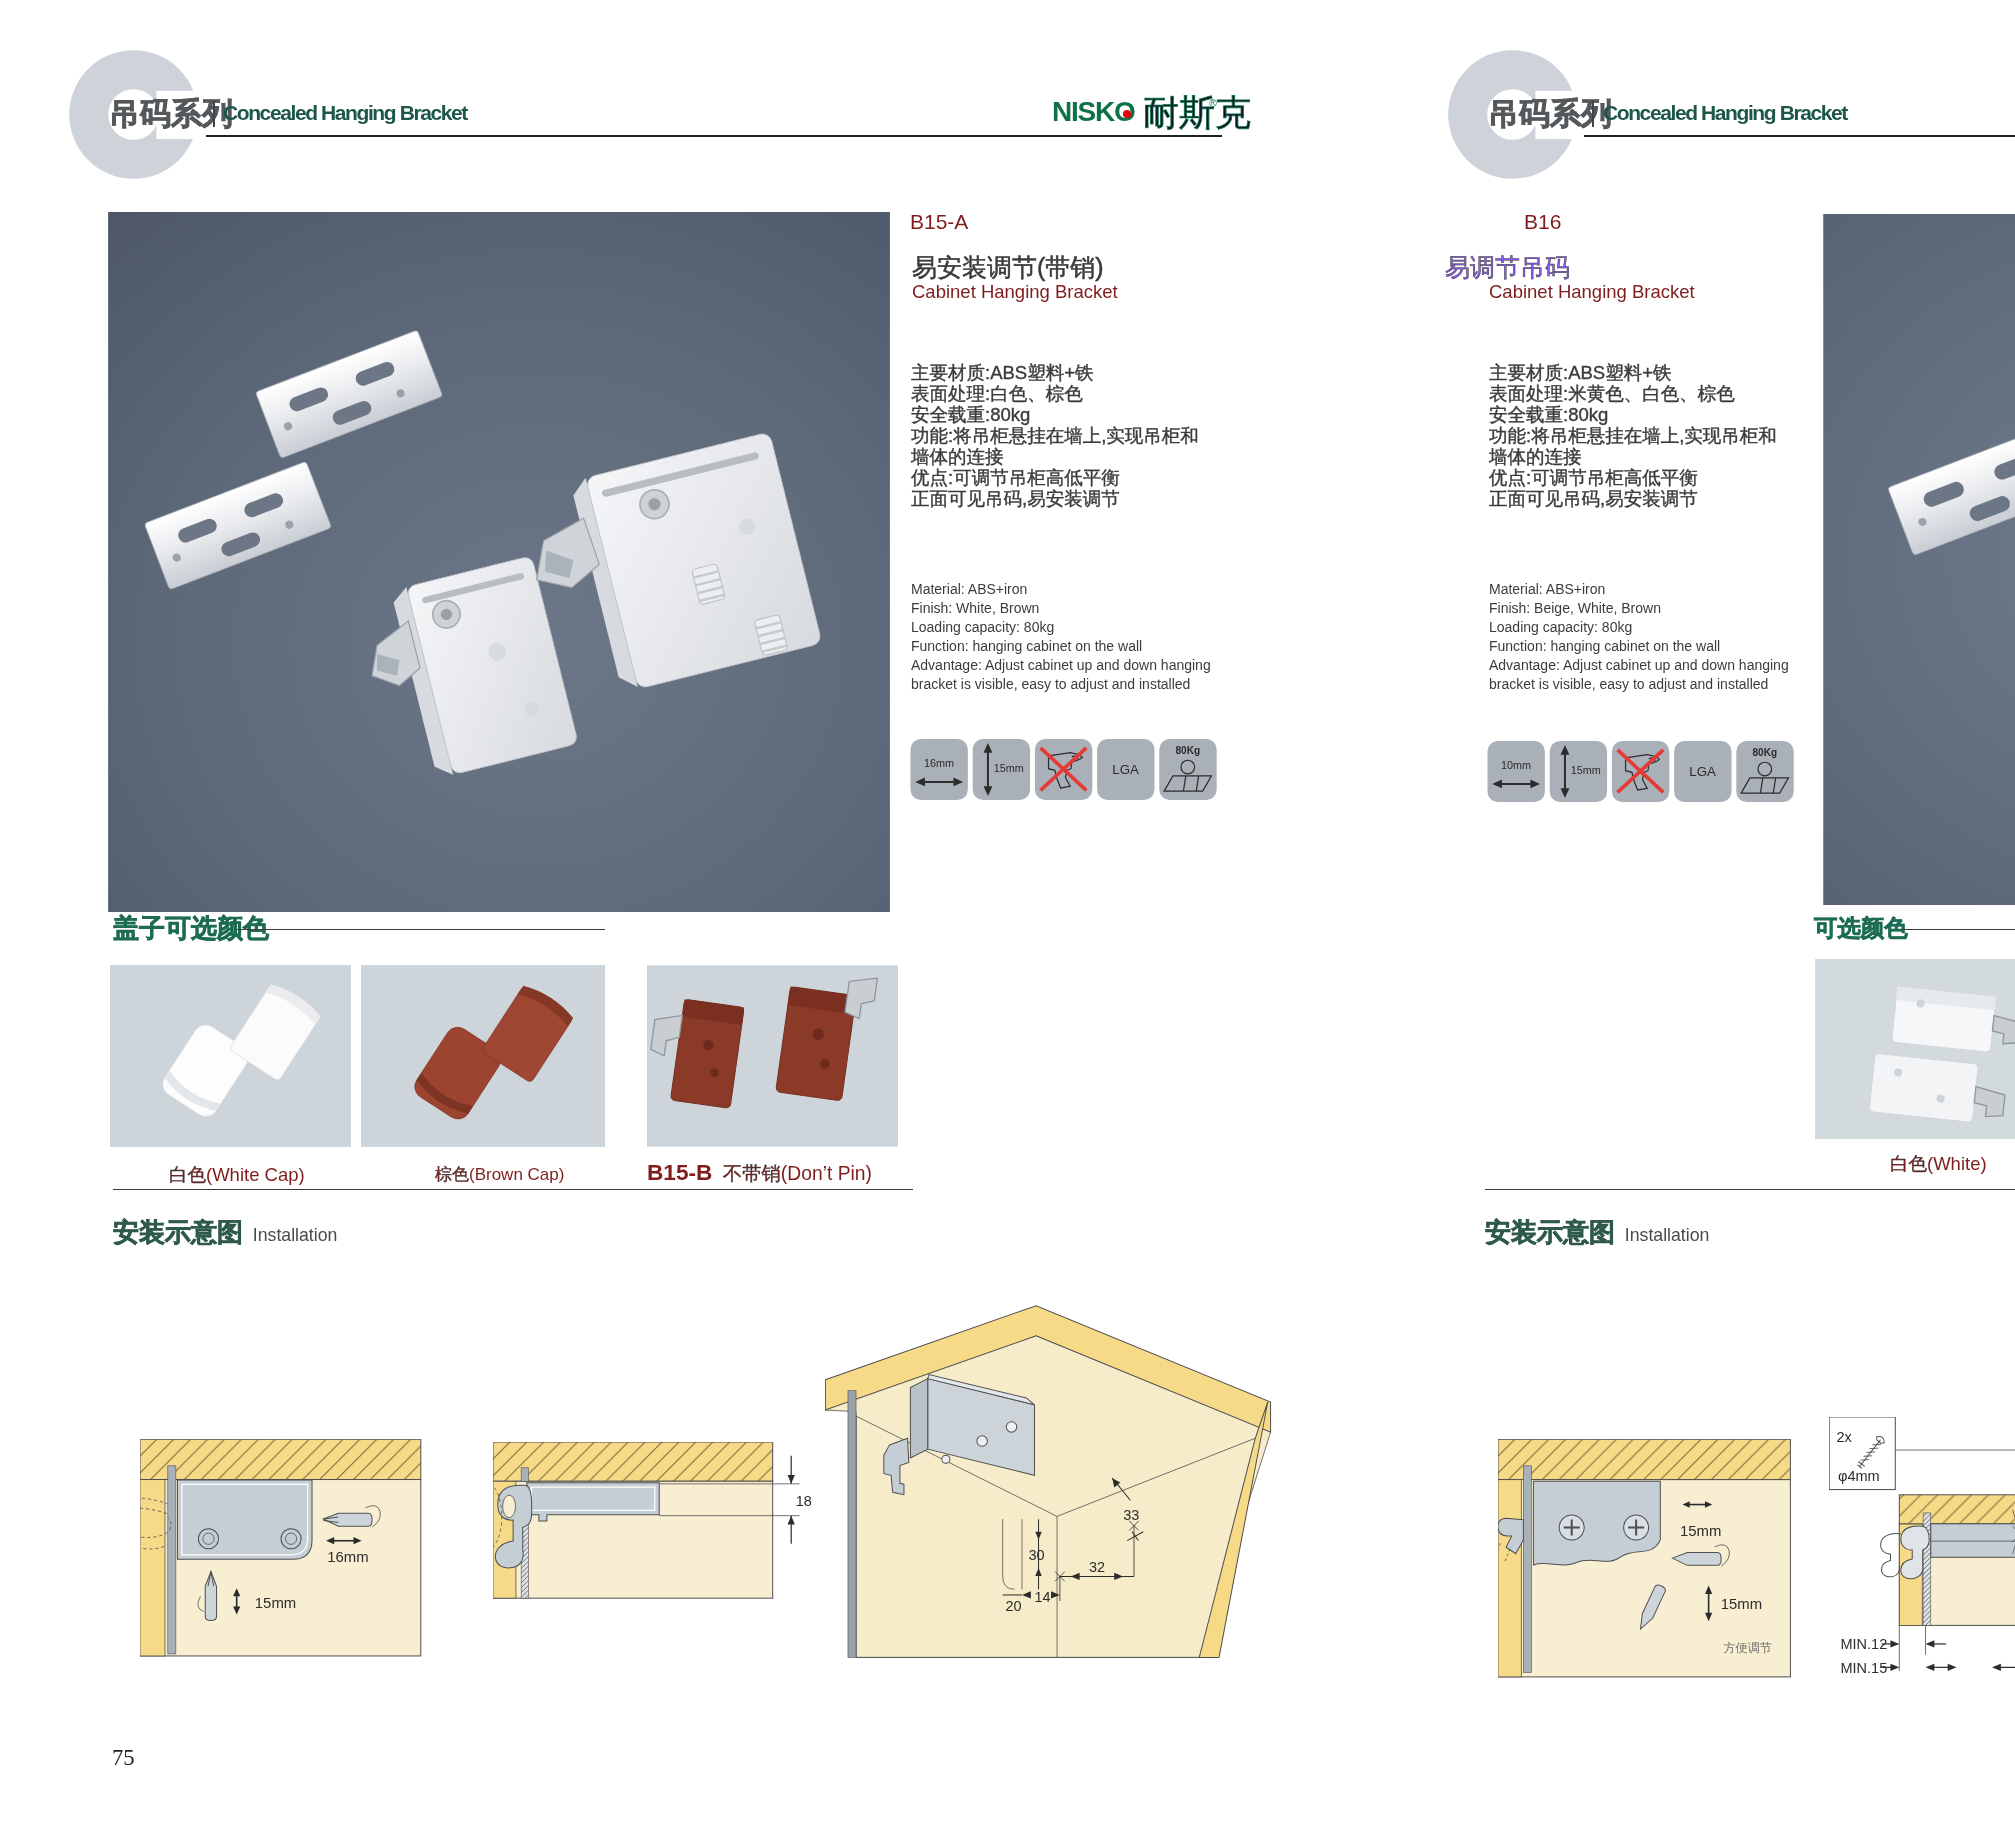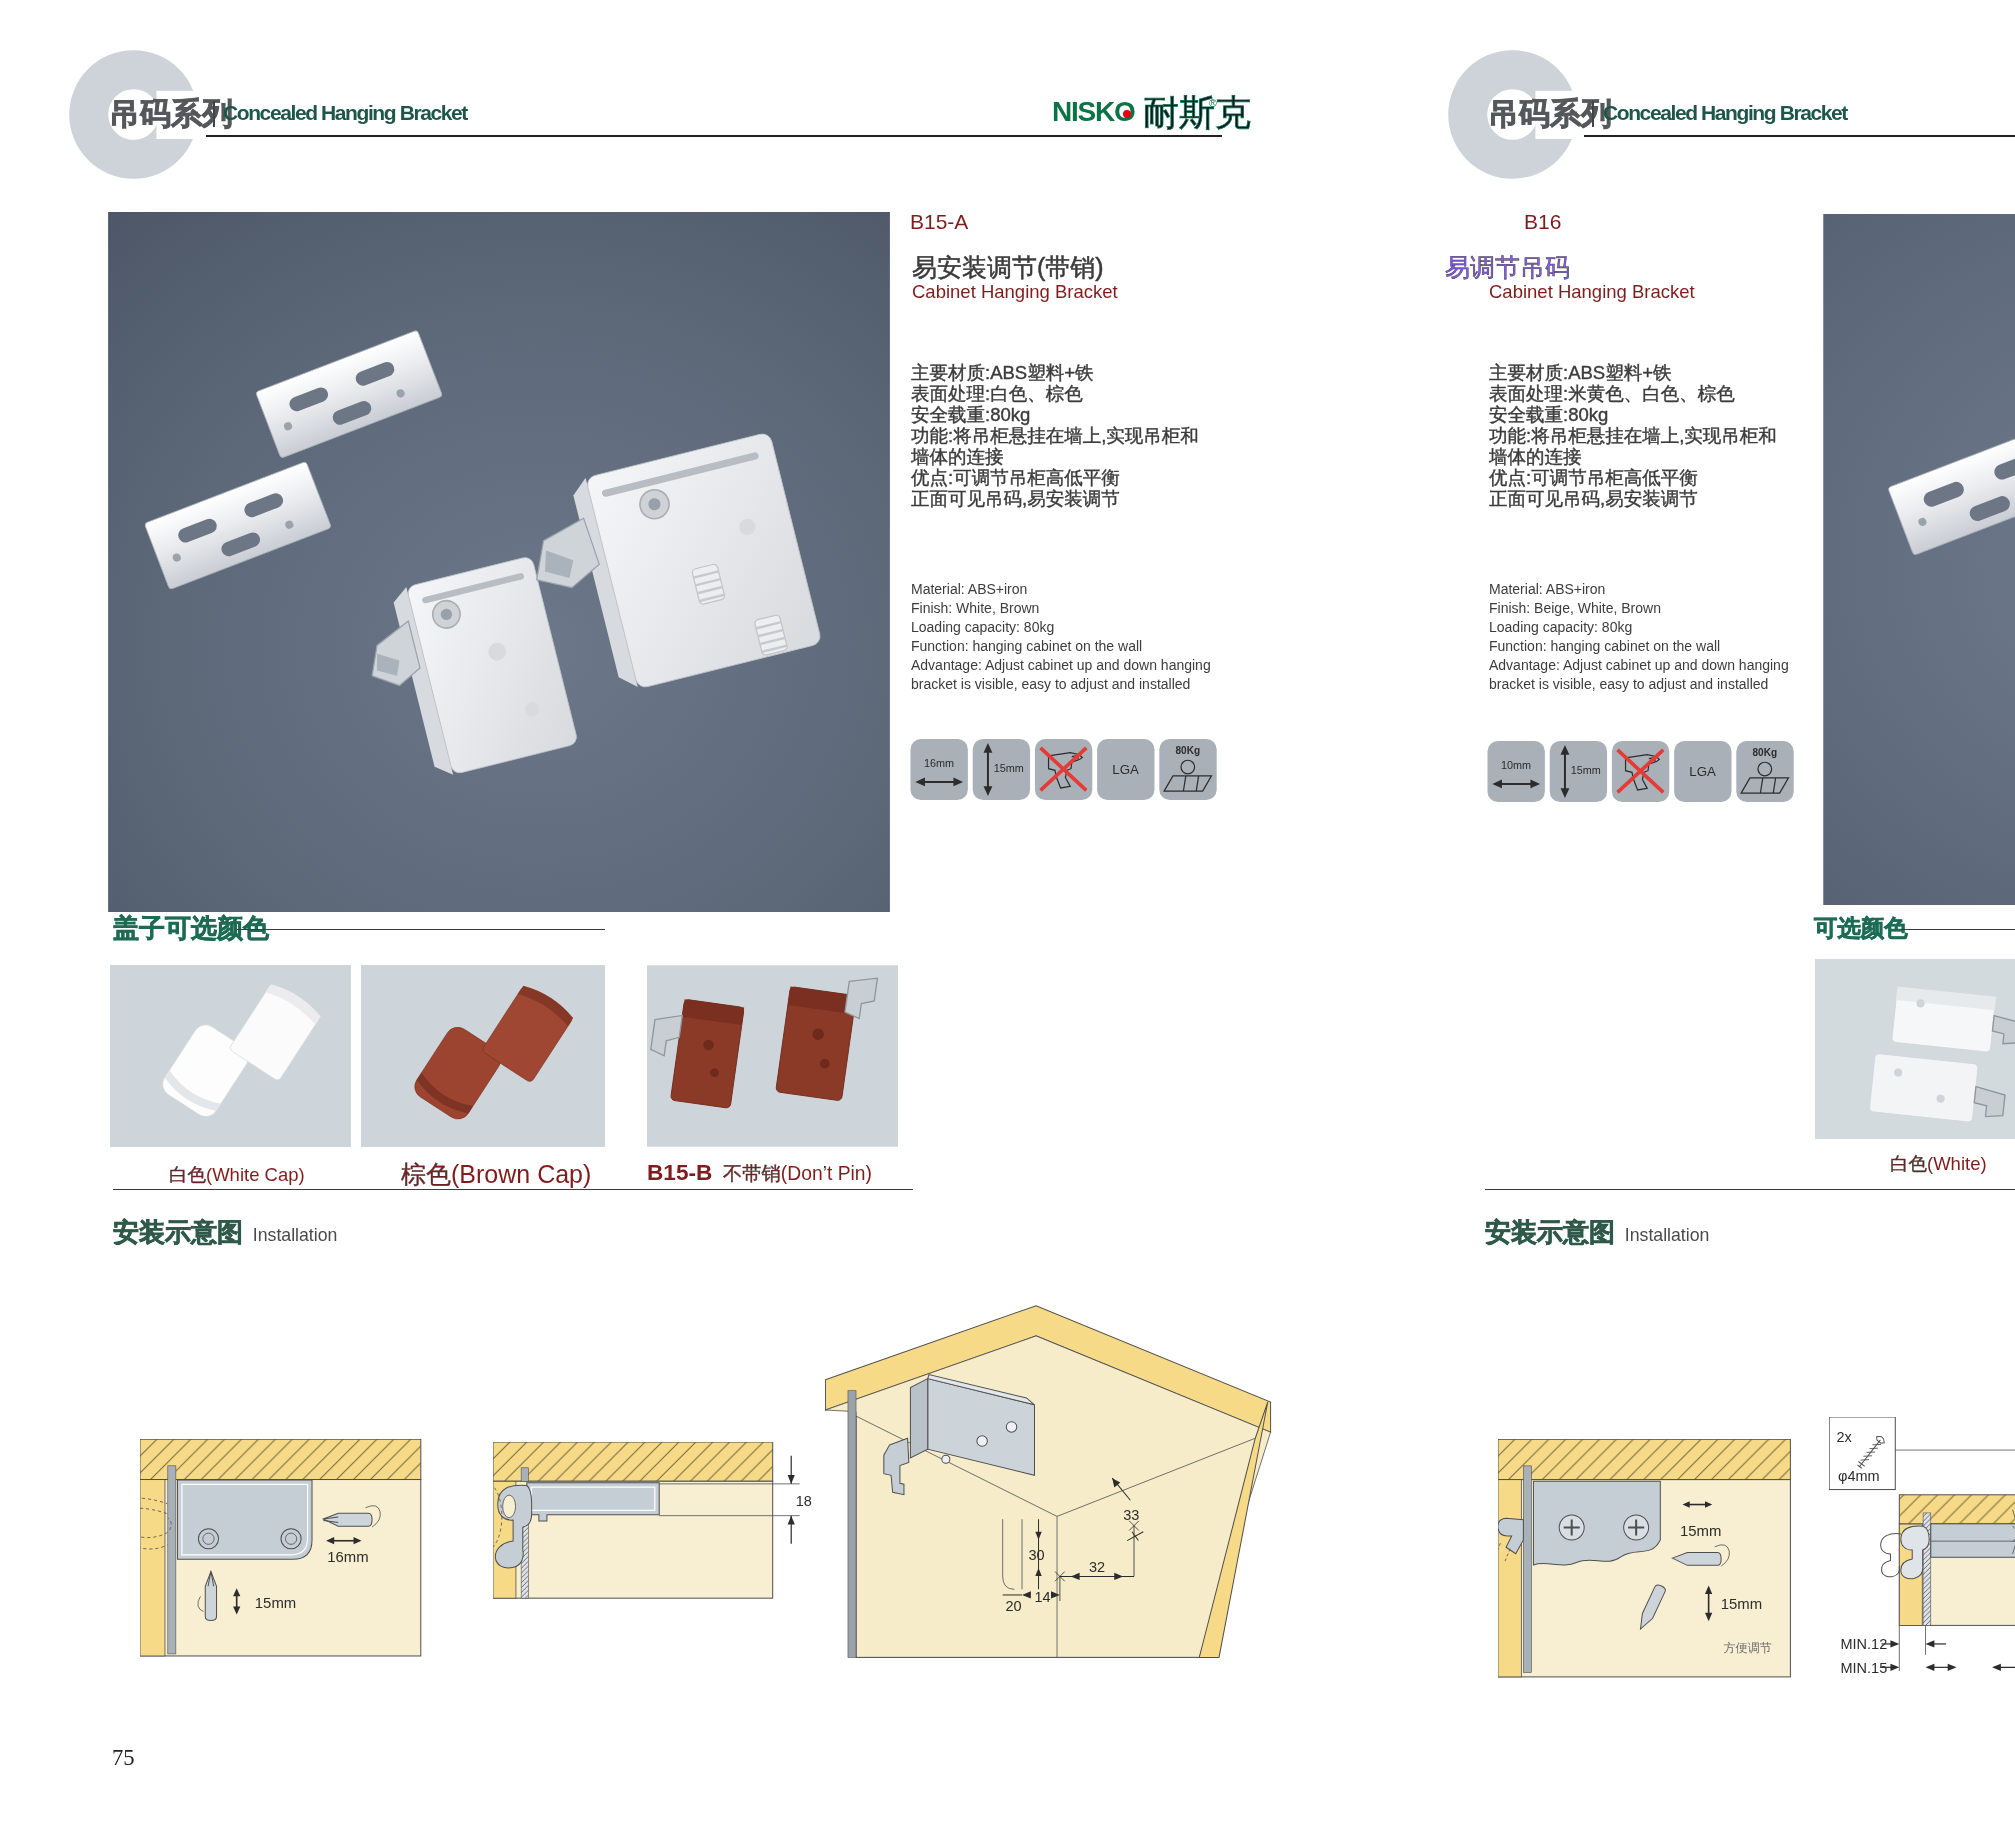--- a/index.html
+++ b/index.html
@@ -295,21 +295,21 @@
     <rect x="-75" y="-120" width="150" height="240" rx="10" fill="#8c3a28" stroke="#6e2b1c" stroke-width="2"></rect>
     <rect x="-75" y="-120" width="150" height="42" fill="#7a2f20"></rect>
     <circle cx="2" cy="-22" r="13" fill="#6e2b1c"></circle>
     <circle cx="26" cy="42" r="11" fill="#6e2b1c"></circle>
     <path d="M55,-150 l62,-16 0,52 -28,10 0,34 -34,-10 Z" fill="#c9ced3" stroke="#8f979e" stroke-width="3"></path>
   </g>
 </svg>
 
 <div class="t" style="left:169px;top:1164px;font-size:18.5px;line-height:21px"><span style="-webkit-text-stroke:0.4px #3a3a3a">白色</span>(White Cap)</div>
 
-<div class="t" style="left:401px;top:1164px;font-size:25px;line-height:21px"><span style="-webkit-text-stroke:0.4px #3a3a3a">棕色</span>(Brown Cap)</div>
+<div class="t" style="left:435px;top:1164px;font-size:17px;line-height:21px"><span style="-webkit-text-stroke:0.4px #3a3a3a">棕色</span>(Brown Cap)</div>
 
 <div class="t" style="left:647px;top:1162px;font-size:19.3px;line-height:22.6px"><span style="font-size:22.6px;font-weight:bold">B15-B</span>&nbsp; <span style="-webkit-text-stroke:0.4px #3a3a3a">不带销</span>(Don’t Pin)</div>
 
 <div class="t" style="left:113px;top:1189px;width:800px;height:1.2px;background:#3a3a3a"></div>
 
 <div class="t" style="left:113px;top:1219px;font-size:26px;line-height:26px;font-weight:bold;color:#2f5a4a"><span style="-webkit-text-stroke:0.6px #2f5a4a">安装示意图</span><span style="font-size:17.7px;font-weight:normal;color:#4a4a4a">&nbsp;&nbsp;Installation</span></div>
 
 <div class="t" style="left:1814px;top:917px;font-size:23.4px;line-height:23.4px;font-weight:bold;color:#0f766e;-webkit-text-stroke:0.6px #1d6b52">可选颜色</div>
 <div class="t" style="left:1901px;top:929px;width:653px;height:1.2px;background:#3a3a3a"></div>
 

